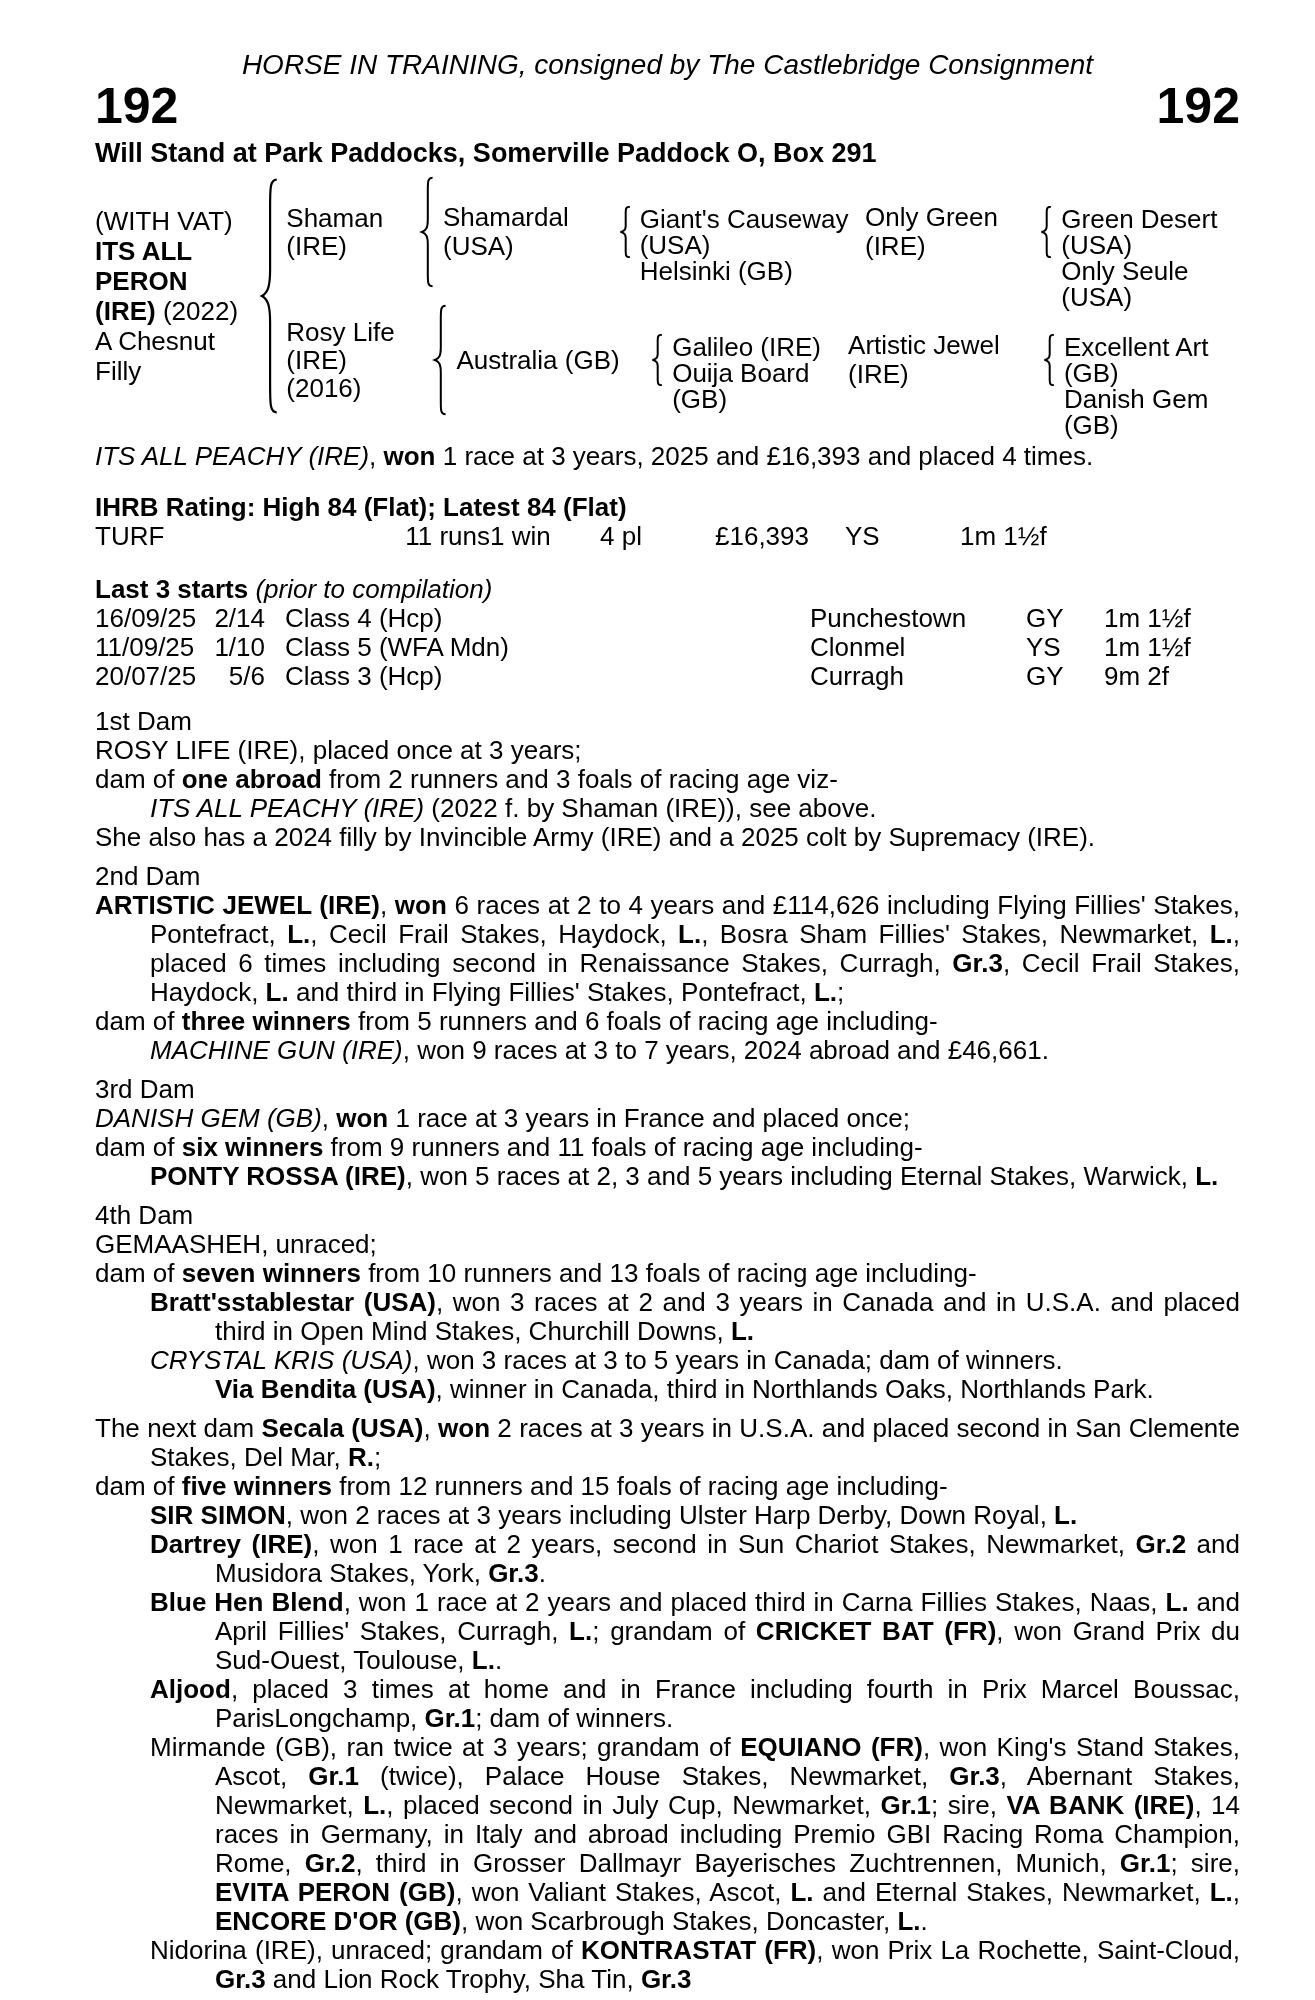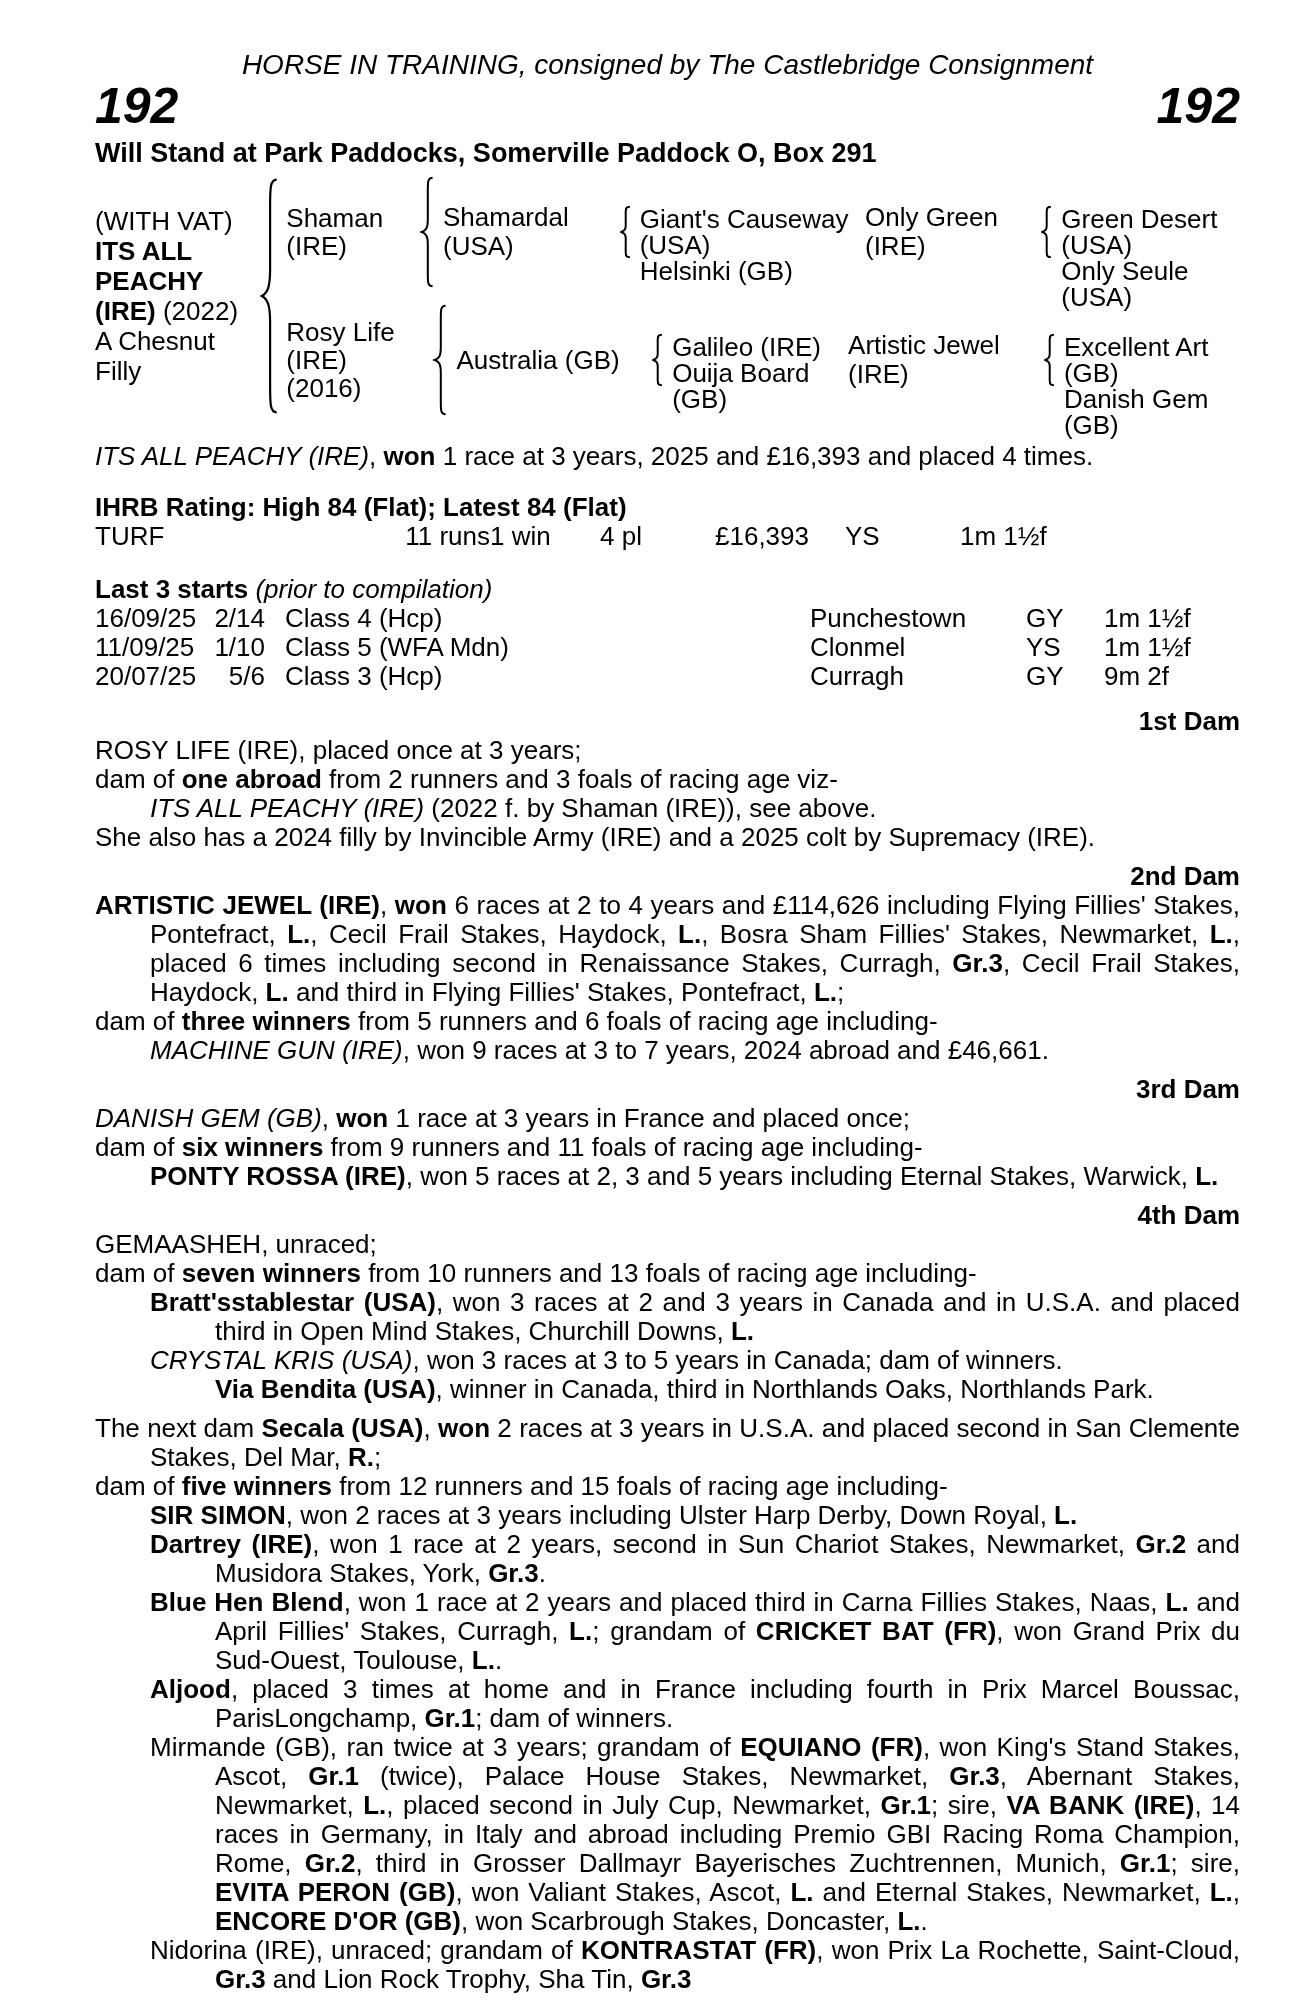--- a/index.html
+++ b/index.html
@@ -7,21 +7,21 @@
     width:1315px; height:2000px; background:#ffffff; color:#000000;
     font-family:"Liberation Sans", sans-serif;
     font-size:26px; line-height:29px; overflow:hidden;
     -webkit-font-smoothing:antialiased;
   }
   .page { width:1145px; margin-left:95px; padding-top:50px; }
 
   
   .consign { text-align:center; font-style:italic; font-size:28px; line-height:30px; }
   .lotrow { display:flex; justify-content:space-between; align-items:flex-start;
-            font-weight:bold; font-size:50px; line-height:48px; margin-top:2px;font-style:italic; }
+            font-weight:bold; font-size:50px; line-height:48px; margin-top:2px; }
   .standline { font-weight:bold; font-size:27px; line-height:30px; margin-top:8px; }
 
   
   .ped { display:flex; align-items:center; margin-top:8px; }
   .ped .b { font-weight:bold; }
   .ped-subject { width:208px; line-height:30px; }
   .brace { display:block; flex:0 0 auto; }
   .gens { display:flex; flex-direction:column; gap:16px; margin-left:6px; }
   .half { display:flex; align-items:center; gap:8px; }
   .g1label { width:160px; line-height:28px; }
@@ -41,21 +41,21 @@
   .last3head .t { font-weight:bold; }
   .last3head .n { font-style:italic; }
   .l3row { display:flex; }
   .l3row .d{width:110px;} .l3row .p{width:60px; text-align:right;}
   .l3row .k{width:525px; margin-left:20px;} .l3row .tr{width:216px;}
   .l3row .g{width:78px;} .l3row .ds{flex:1;}
 
   
   .sections { margin-top:16px; }
   .section { margin-top:10px; }
-  .heading { font-weight:bold;text-align:right; }
+  .heading { font-weight:normal; }
   .para.p0 { padding-left:55px; text-indent:-55px; }
   .para.p1 { margin-left:55px; padding-left:65px; text-indent:-65px; }
   .para.p2 { margin-left:120px; }
   .jst { text-align:justify; }
   .s-b { font-weight:bold; }
   .s-i { font-style:italic; }
 </style>
 </head>
 <body>
 
@@ -66,21 +66,21 @@
   <div class="lotrow">
     <div>192</div>
     <div>192</div>
   </div>
 
   <div class="standline">Will Stand at Park Paddocks, Somerville Paddock O, Box 291</div>
 
   <div class="ped">
     <div class="ped-subject">
       <div>(WITH VAT)</div>
-      <div class="b">ITS ALL PEACHY</div>
+      <div class="b">ITS ALL PERON</div>
       <div><span class="b">(IRE)</span> <span>(2022)</span></div>
       <div>A Chesnut Filly</div>
     </div>
 
     <svg class="brace" width="22" height="240" viewBox="0 0 20 100" preserveAspectRatio="none">
         <path d="M17 1.5 C11 1.5 11 5 11 13 L11 39 C11 46 9 48.6 3.5 50 C9 51.4 11 54 11 61 L11 87 C11 95 11 98.5 17 98.5" fill="none" stroke="#000" stroke-width="2.2" vector-effect="non-scaling-stroke"></path>
       </svg>
 
     <div class="gens">
 

